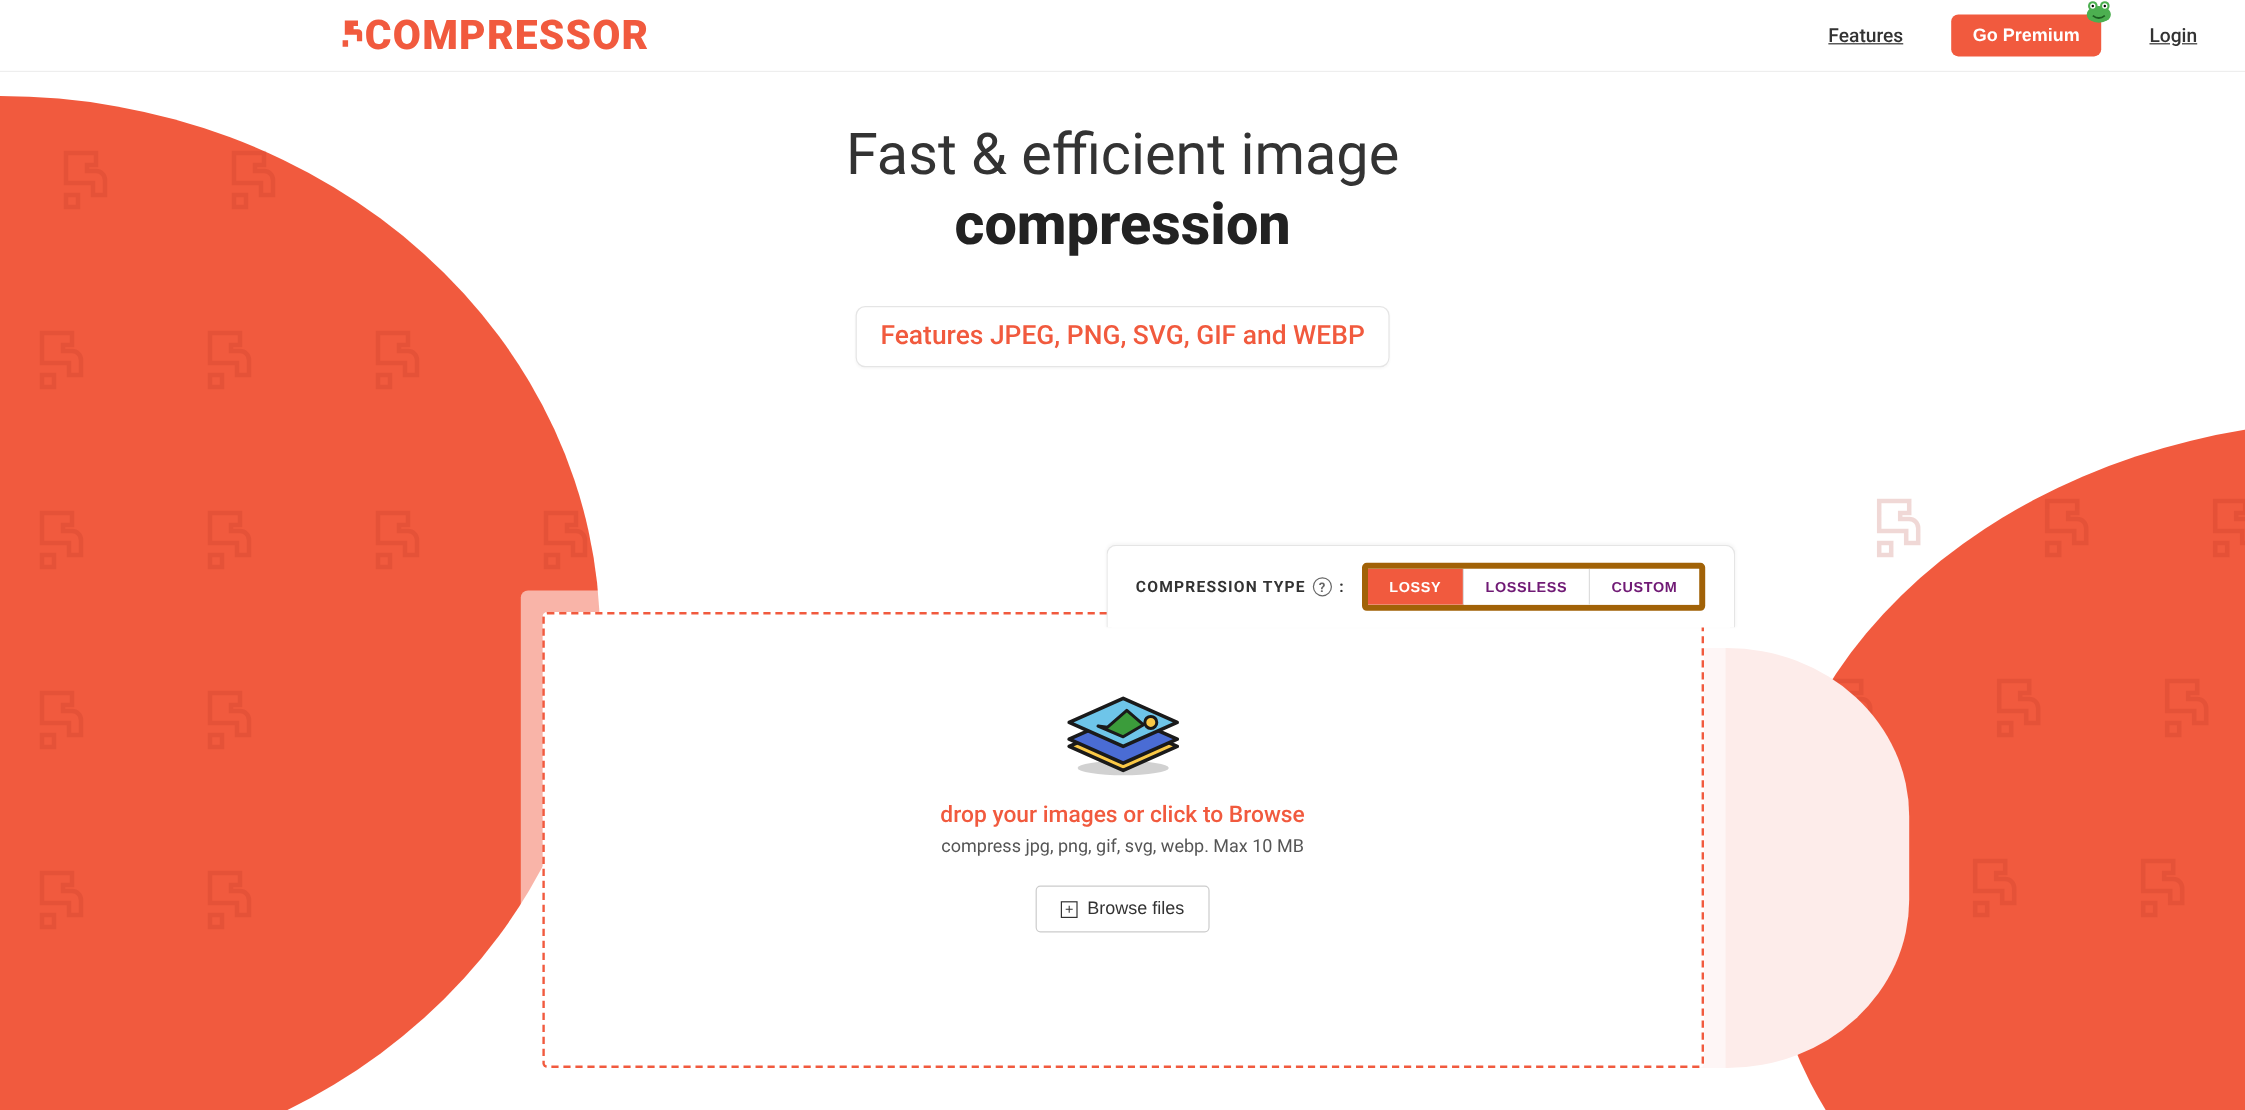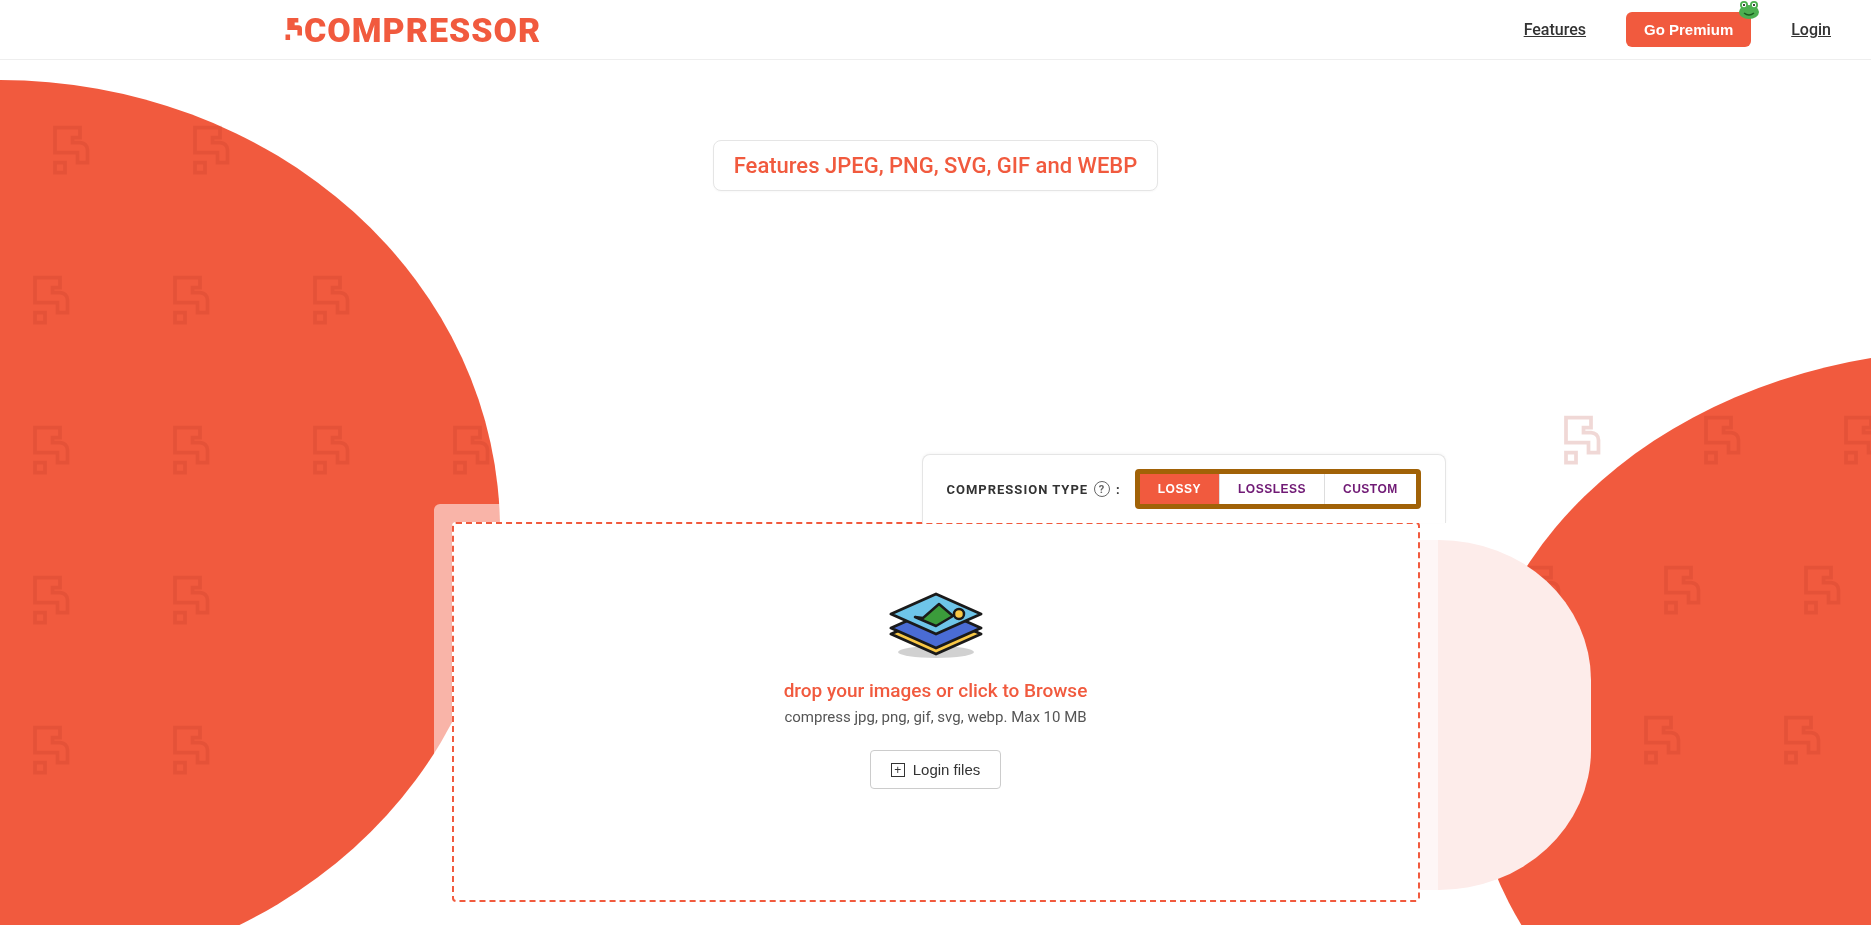--- a/index.html
+++ b/index.html
@@ -191,21 +191,21 @@
 .type-tab:last-child { border-right: none; }
 .type-tab.active {
   background: #f15a3e;
   color: #ffffff;
 }
 
 
 .drop-wrapper {
   position: absolute;
   z-index: 15;
-  top: 504px;
+  top: 492px;
   left: 50%;
   transform: translateX(-50%);
   width: 1004px;
   background: rgba(255,255,255,0.55);
   padding: 18px;
   border-radius: 6px;
 }
 .drop-zone {
   border: 2px dashed #f15a3e;
   border-radius: 4px;
@@ -358,20 +358,24 @@
           <circle cx="19" cy="7" r="1" fill="#000"></circle>
           <path d="M9 15 Q14 19 19 15" stroke="#1b5e20" stroke-width="1.5" fill="none"></path>
         </svg>
       </span>
     </button>
     <a class="nav-link">Login</a>
   </nav>
 </header>
 
 <section class="hero">
+  <h1>
+    <span>Fast &amp; efficient image</span><br>
+    <strong>compression</strong>
+  </h1>
   <div class="formats-badge">Features JPEG, PNG, SVG, GIF and WEBP</div>
 </section>
 
 <div class="type-bar">
   <span class="type-label">
     <span>COMPRESSION TYPE</span>
     <span class="help-icon">?</span>
     <span>:</span>
   </span>
   <div class="type-tabs">
@@ -400,16 +404,16 @@
 
         <polygon points="42,44 58,30 72,42 55,52 34,43" fill="#3b9c3b" stroke="#1a1a1a" stroke-width="2.5" stroke-linejoin="round"></polygon>
 
         <circle cx="78" cy="40" r="5" fill="#f9c846" stroke="#1a1a1a" stroke-width="2.5"></circle>
       </svg>
     </div>
     <div class="drop-title">drop your images or click to Browse</div>
     <div class="drop-sub">compress jpg, png, gif, svg, webp. Max 10 MB</div>
     <button class="select-btn">
       <span class="plus-box">+</span>
-      <span>Login files</span>
+      <span>Browse files</span>
     </button>
   </div>
 </div>
 
 </body></html>

